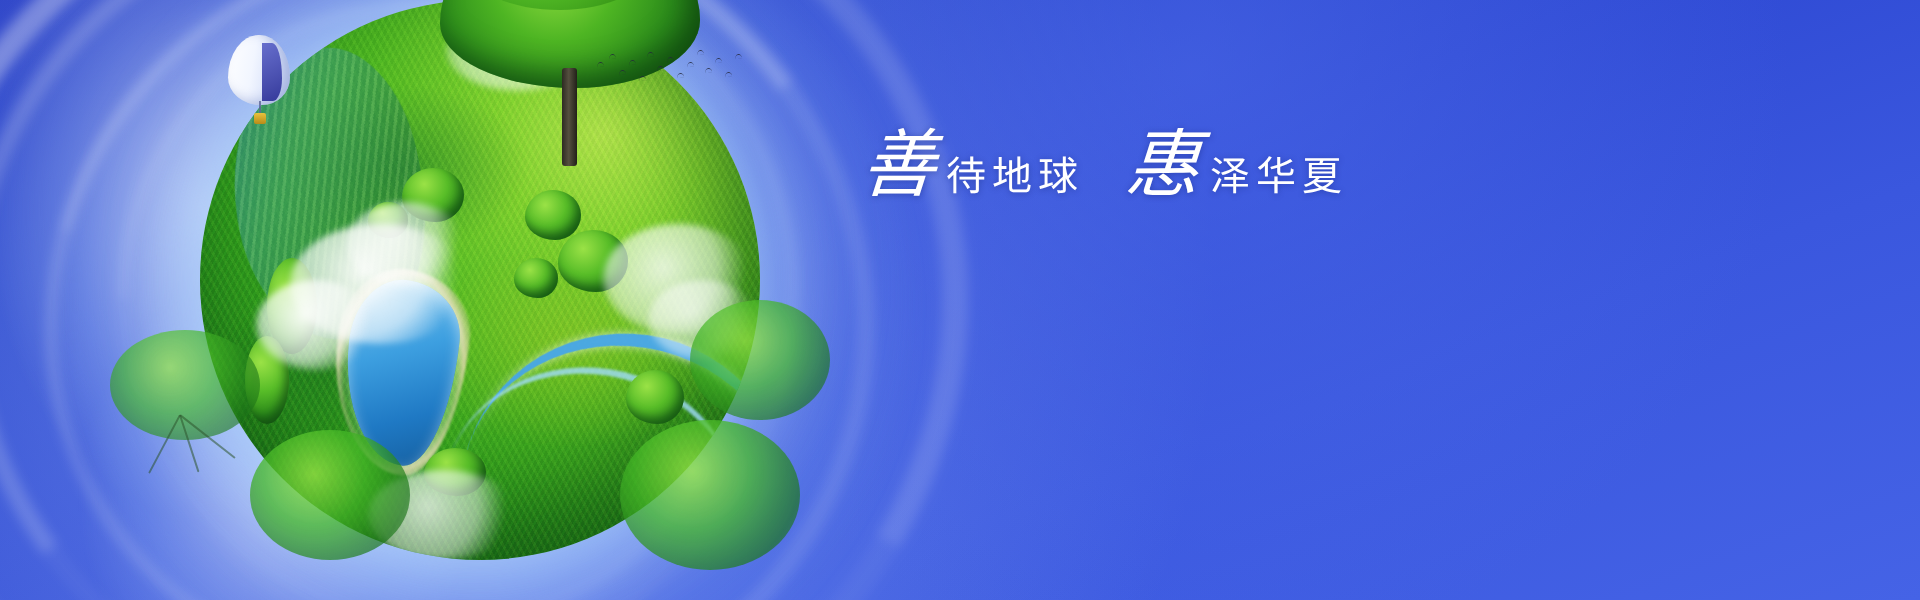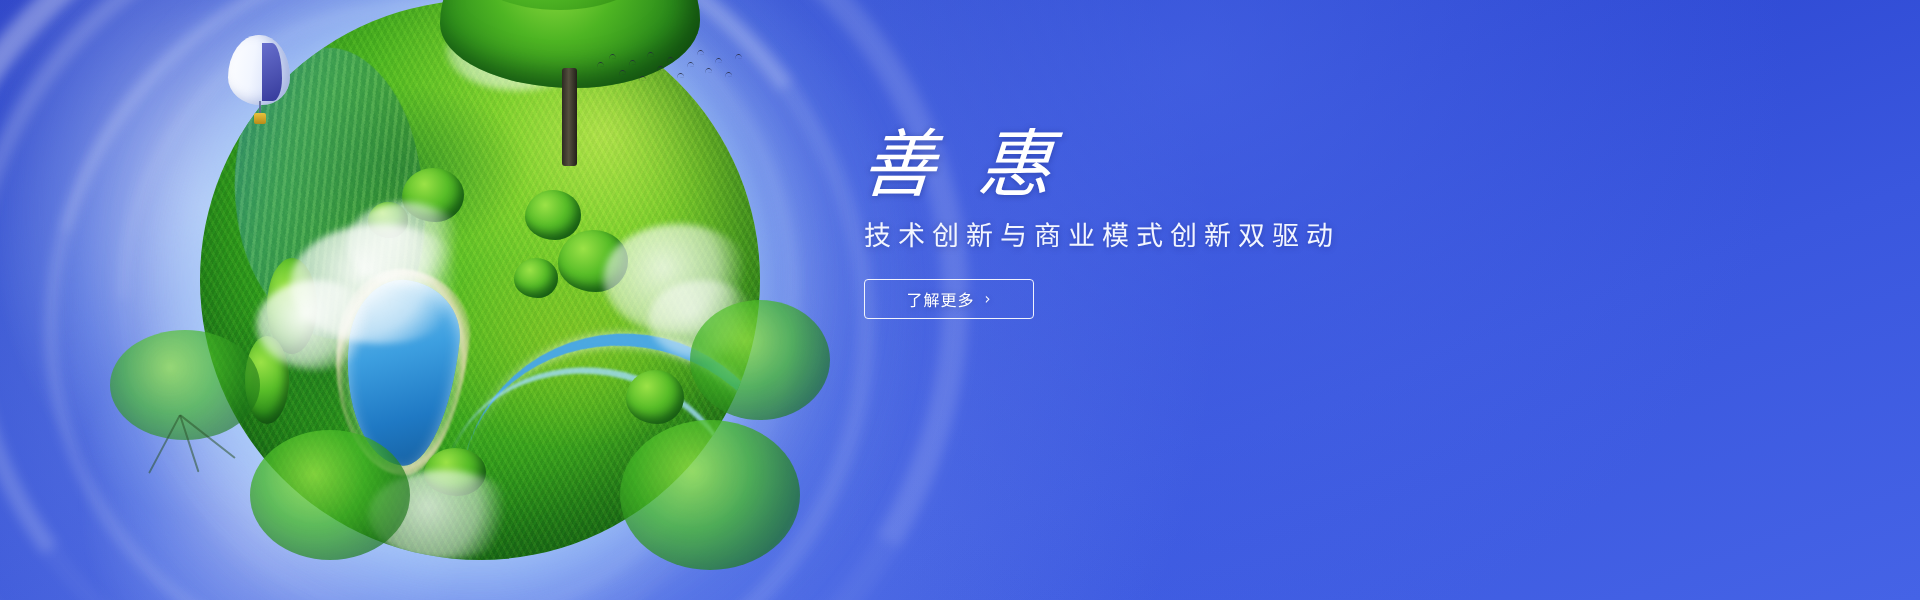--- a/index.html
+++ b/index.html
@@ -388,26 +388,23 @@
     <div class="bird" style="left:110px;top:20px;"></div>
     <div class="bird" style="left:120px;top:10px;"></div>
     <div class="bird" style="left:130px;top:24px;"></div>
     <div class="bird" style="left:140px;top:6px;"></div>
   </div>
 
   <div class="copy">
 
     <div class="headline">
       <span class="hl-big">善</span>
+      <span class="hl-small">待地球</span>
       <span class="hl-gap"></span>
       <span class="hl-big">惠</span>
+      <span class="hl-small">泽华夏</span>
     </div>
 
-    <div class="subhead">技术创新与商业模式创新双驱动</div>
-
-
-    <a class="cta" href="#">
-      <span>了解更多</span>
-      <span class="chev">›</span>
-    </a>
+
+
 
   </div>
 </div>
 
 </body></html>

